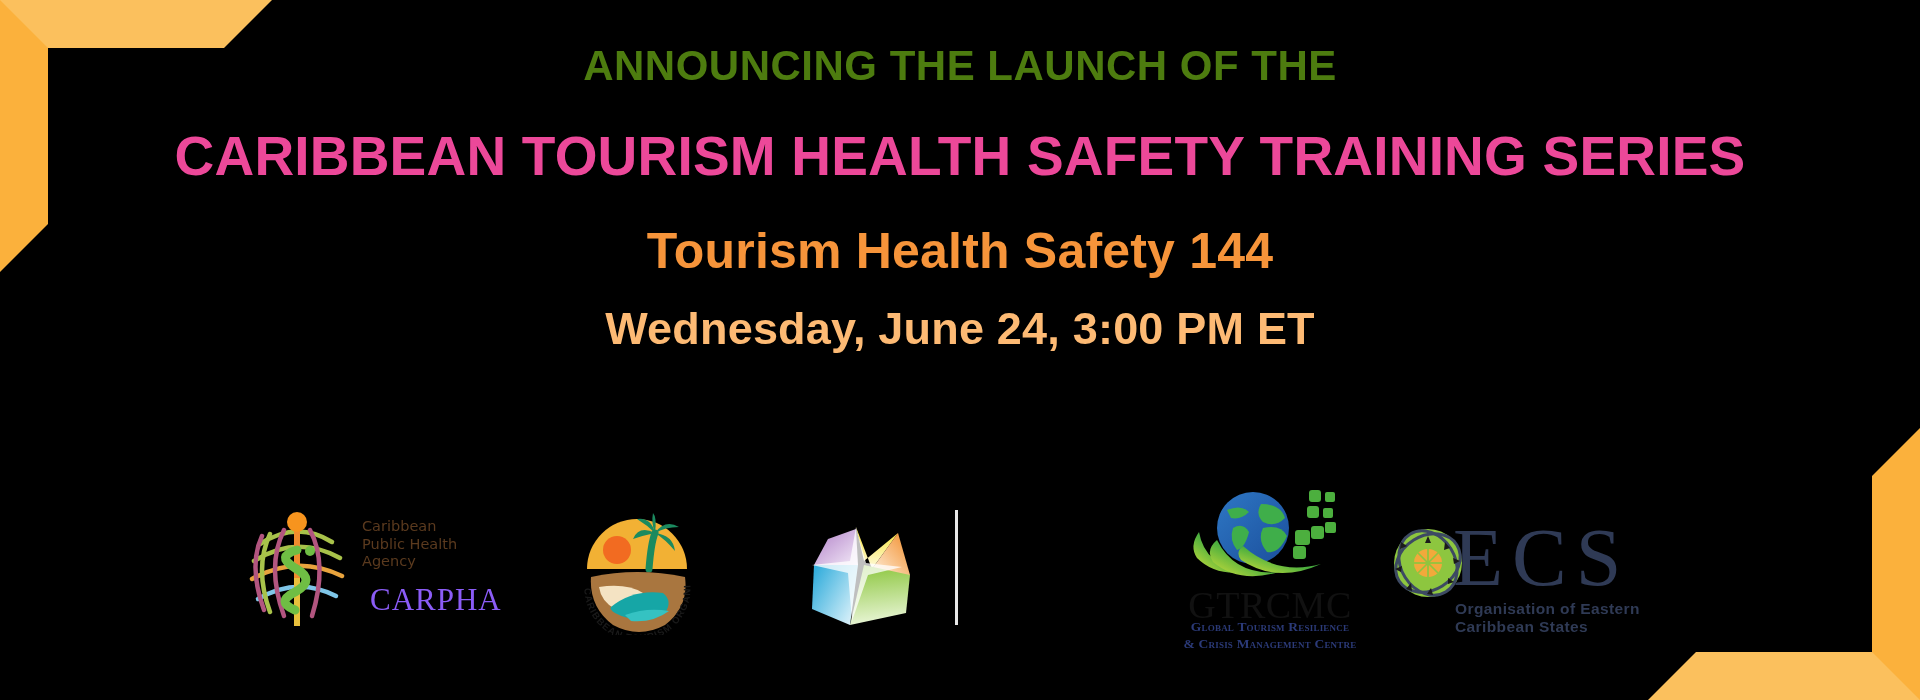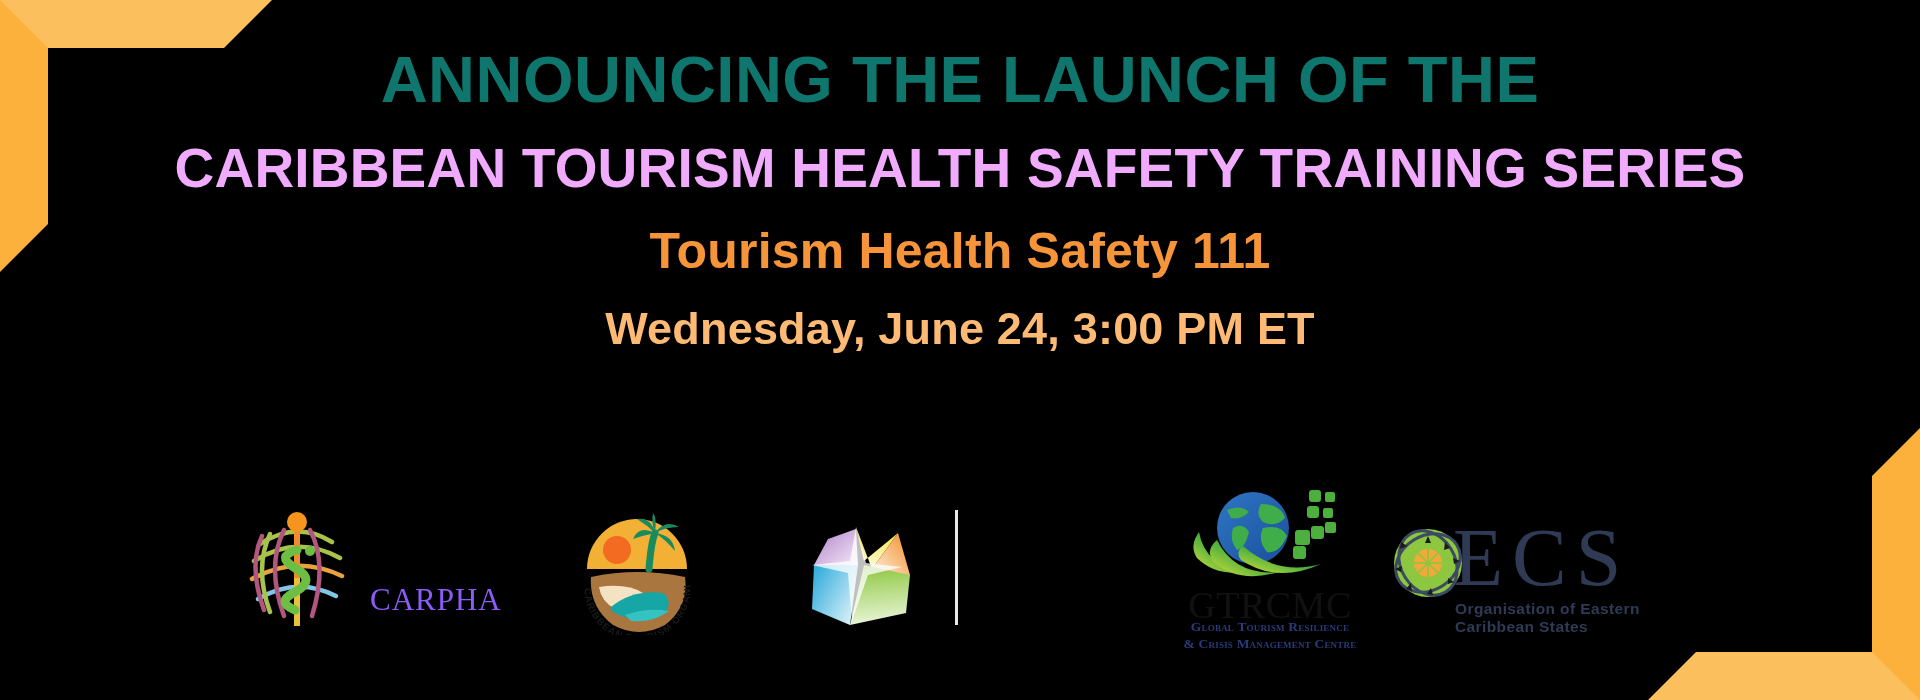--- a/index.html
+++ b/index.html
@@ -50,29 +50,29 @@
   
   .text-block {
     position:absolute; left:0; top:0;
     width:1920px;
     text-align:center;
   }
   .line { width:100%; text-align:center; white-space:nowrap; }
 
   .line-announce {
     position:absolute; top:42px; left:0;
-    font-size:65px; font-weight:700;
+    font-size:42px; font-weight:700;
     letter-spacing:0.5px;
-    color:#0f766e;
+    color:#4d7c0f;
   }
   .line-series {
-    position:absolute; top:136px; left:0;
+    position:absolute; top:124px; left:0;
     font-size:55px; font-weight:700;
     letter-spacing:0.2px;
-    color:#f0abfc;
+    color:#ec4899;
   }
   .line-course {
     position:absolute; top:222px; left:0;
     font-size:50px; font-weight:700;
     letter-spacing:0.2px;
     color:#F6943A;
   }
   .line-datetime {
     position:absolute; top:303px; left:0;
     font-size:45px; font-weight:700;
@@ -165,21 +165,21 @@
 <div id="banner">
 
   <div class="corner tl-bar"></div>
   <div class="corner tl-side"></div>
   <div class="corner br-bar"></div>
   <div class="corner br-side"></div>
 
   <div class="text-block">
     <div class="line line-announce">ANNOUNCING THE LAUNCH OF THE</div>
     <div class="line line-series">CARIBBEAN TOURISM HEALTH SAFETY TRAINING SERIES</div>
-    <div class="line line-course">Tourism Health Safety 111</div>
+    <div class="line line-course">Tourism Health Safety 144</div>
     <div class="line line-datetime">Wednesday, June 24, 3:00 PM ET</div>
   </div>
 
   <div class="logo-strip">
 
     <div class="logo" id="logo-carpha">
       <svg class="carpha-mark" viewBox="0 0 115 120">
         <g fill="none" stroke-width="4.5" stroke-linecap="round">
           <path d="M20 38 Q57 14 92 36" stroke="#A8C24A"></path>
           <path d="M14 55 Q57 28 100 52" stroke="#A8C24A"></path>
@@ -189,20 +189,25 @@
           <path d="M44 24 Q26 60 44 110" stroke="#B2557F"></path>
           <path d="M70 24 Q88 58 72 110" stroke="#B2557F"></path>
           <path d="M30 28 Q14 62 30 106" stroke="#A8C24A"></path>
         </g>
         <rect x="54" y="16" width="6" height="104" fill="#F08C2E"></rect>
         <rect x="54" y="72" width="6" height="48" fill="#E8C03C"></rect>
         <circle cx="57" cy="16" r="10" fill="#F7941E"></circle>
         <path d="M57 44 q-22 6 -2 18 q22 12 0 24 q-20 10 0 18" stroke="#6FBE44" stroke-width="9" fill="none" stroke-linecap="round"></path>
         <circle cx="70" cy="45" r="5" fill="#6FBE44"></circle>
       </svg>
+      <div class="carpha-text">
+        <div class="carpha-name">Caribbean</div>
+        <div class="carpha-name">Public Health</div>
+        <div class="carpha-name">Agency</div>
+      </div>
       <div class="carpha-acr">CARPHA</div>
     </div>
 
     <div class="logo" id="logo-cto">
       <svg width="145" height="140" viewBox="0 0 145 140">
         <defs>
           <path id="ctoArc" d="M 20 86 A 53 53 0 1 0 125 86"></path>
         </defs>
 
         <path d="M22 74 A 50 50 0 0 1 122 74 Z" fill="#F2B134"></path>

